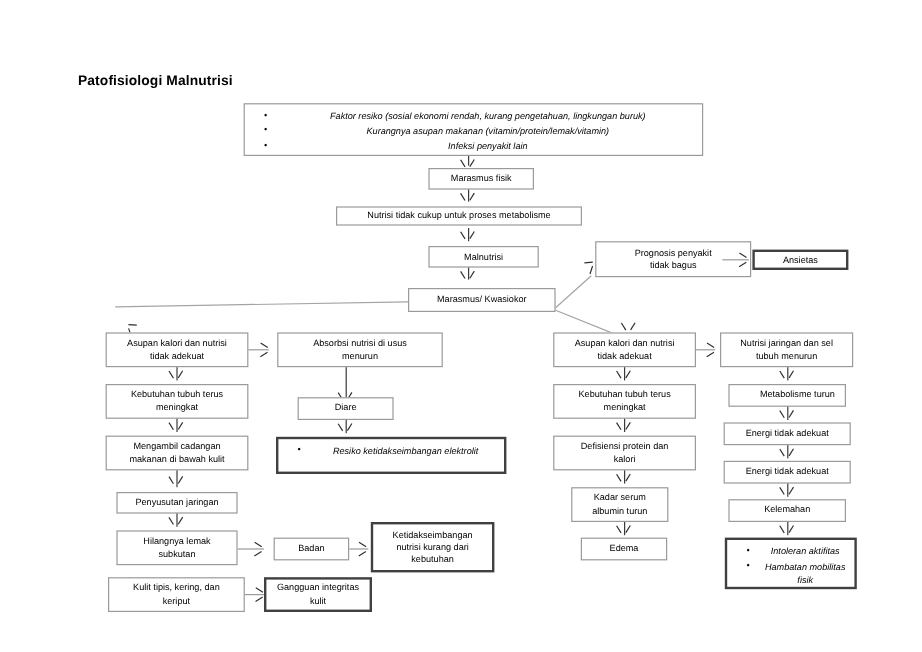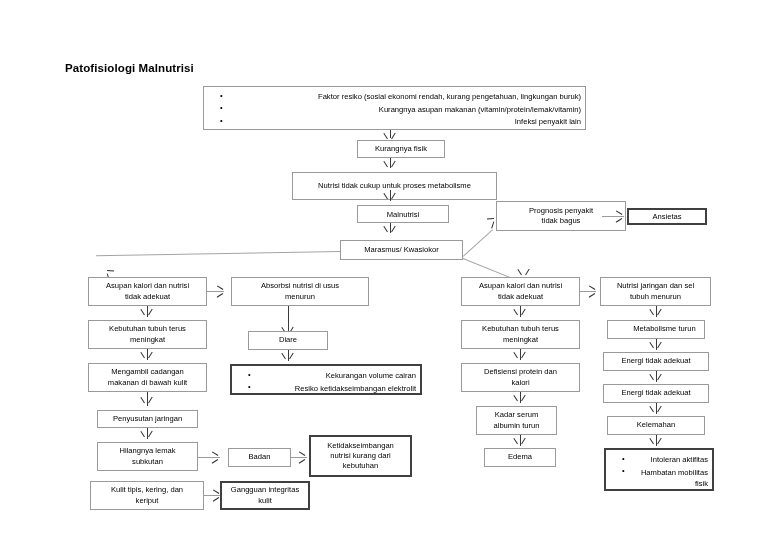--- a/index.html
+++ b/index.html
@@ -46,22 +46,23 @@
     border: 2px solid #404040;
   }
   .box .txt {
     display: block;
     width: 100%;
     white-space: pre-line;
   }
   
   .box.bullets {
     display: block;
-    text-align: right;
+    text-align: center;
     padding: 4px 4px 4px 6px;
+    font-style: italic;
   }
   .box.bullets ul {
     margin: 0;
     padding: 0 0 0 22px;
     list-style: none;
   }
   .box.bullets li {
     position: relative;
     font-size: 7.6px;
     line-height: 1.45;
@@ -141,27 +142,27 @@
       <li>Faktor resiko (sosial ekonomi rendah, kurang pengetahuan, lingkungan buruk)</li>
       <li>Kurangnya asupan makanan (vitamin/protein/lemak/vitamin)</li>
       <li>Infeksi penyakit lain</li>
     </ul>
   </div>
 
   <div class="vline" style="left:390px; top:130px; height:8px;"></div>
   <div class="chev down" style="left:385px; top:132px;"></div>
 
   <div class="box" style="left:357px; top:140px; width:88px; height:18px;">
-    <span class="txt">Kurangnya fisik</span>
+    <span class="txt">Marasmus fisik</span>
   </div>
 
   <div class="vline" style="left:390px; top:158px; height:10px;"></div>
   <div class="chev down" style="left:385px; top:160px;"></div>
 
-  <div class="box" style="left:292px; top:172px; width:205px; height:28px;">
+  <div class="box" style="left:280px; top:172px; width:205px; height:16px;">
     <span class="txt">Nutrisi tidak cukup untuk proses metabolisme</span>
   </div>
 
   <div class="vline" style="left:390px; top:190px; height:11px;"></div>
   <div class="chev down" style="left:385px; top:192px;"></div>
 
   <div class="box" style="left:357px; top:205px; width:92px; height:18px;align-items:flex-end;">
     <span class="txt">Malnutrisi</span>
   </div>
 
@@ -271,21 +272,20 @@
 
   <div class="box" style="left:248px; top:331px; width:80px; height:19px;">
     <span class="txt">Diare</span>
   </div>
 
   <div class="vline" style="left:288px; top:350px; height:11px;"></div>
   <div class="chev down" style="left:283px; top:352px;"></div>
 
   <div class="box bullets thick" style="left:230px; top:364px; width:192px; height:31px;">
     <ul>
-      <li>Kekurangan volume cairan</li>
       <li>Resiko ketidakseimbangan elektrolit</li>
     </ul>
   </div>
 
   <div class="box" style="left:461px; top:277px; width:119px; height:29px;">
     <span class="txt">Asupan kalori dan nutrisi
 tidak adekuat</span>
   </div>
 
   <div class="hline" style="left:580px; top:291px; width:16px;"></div>

